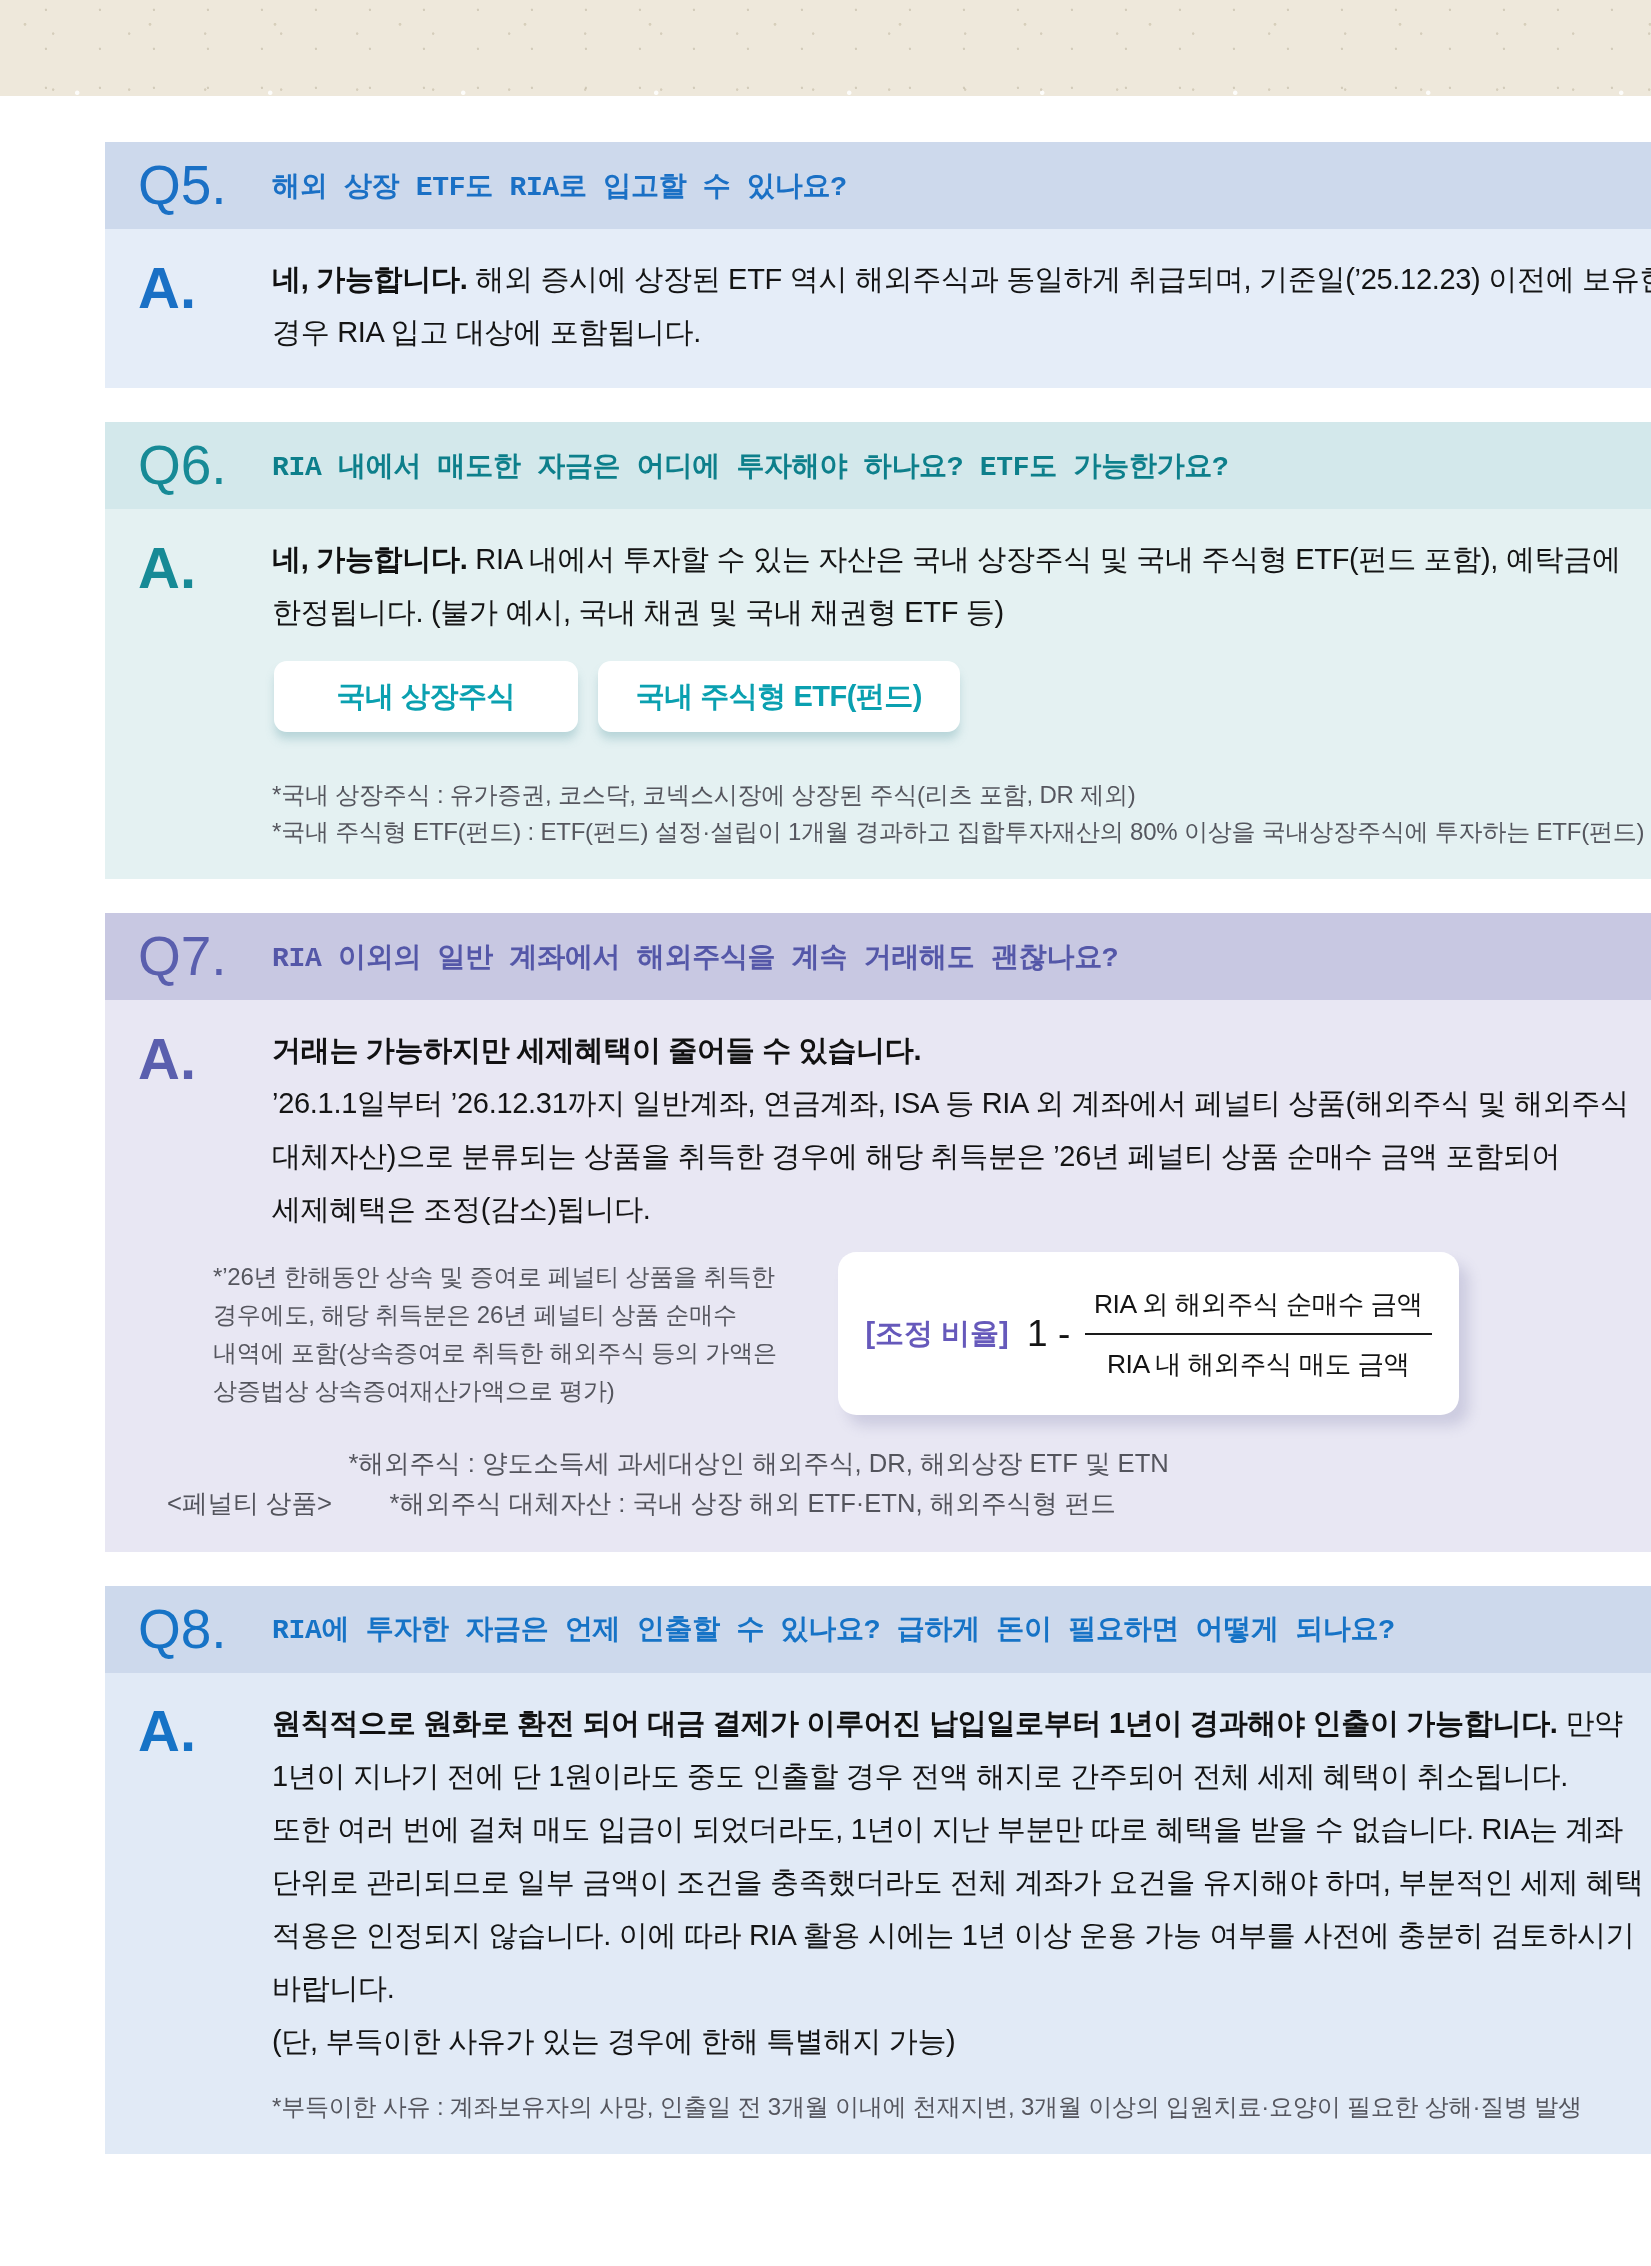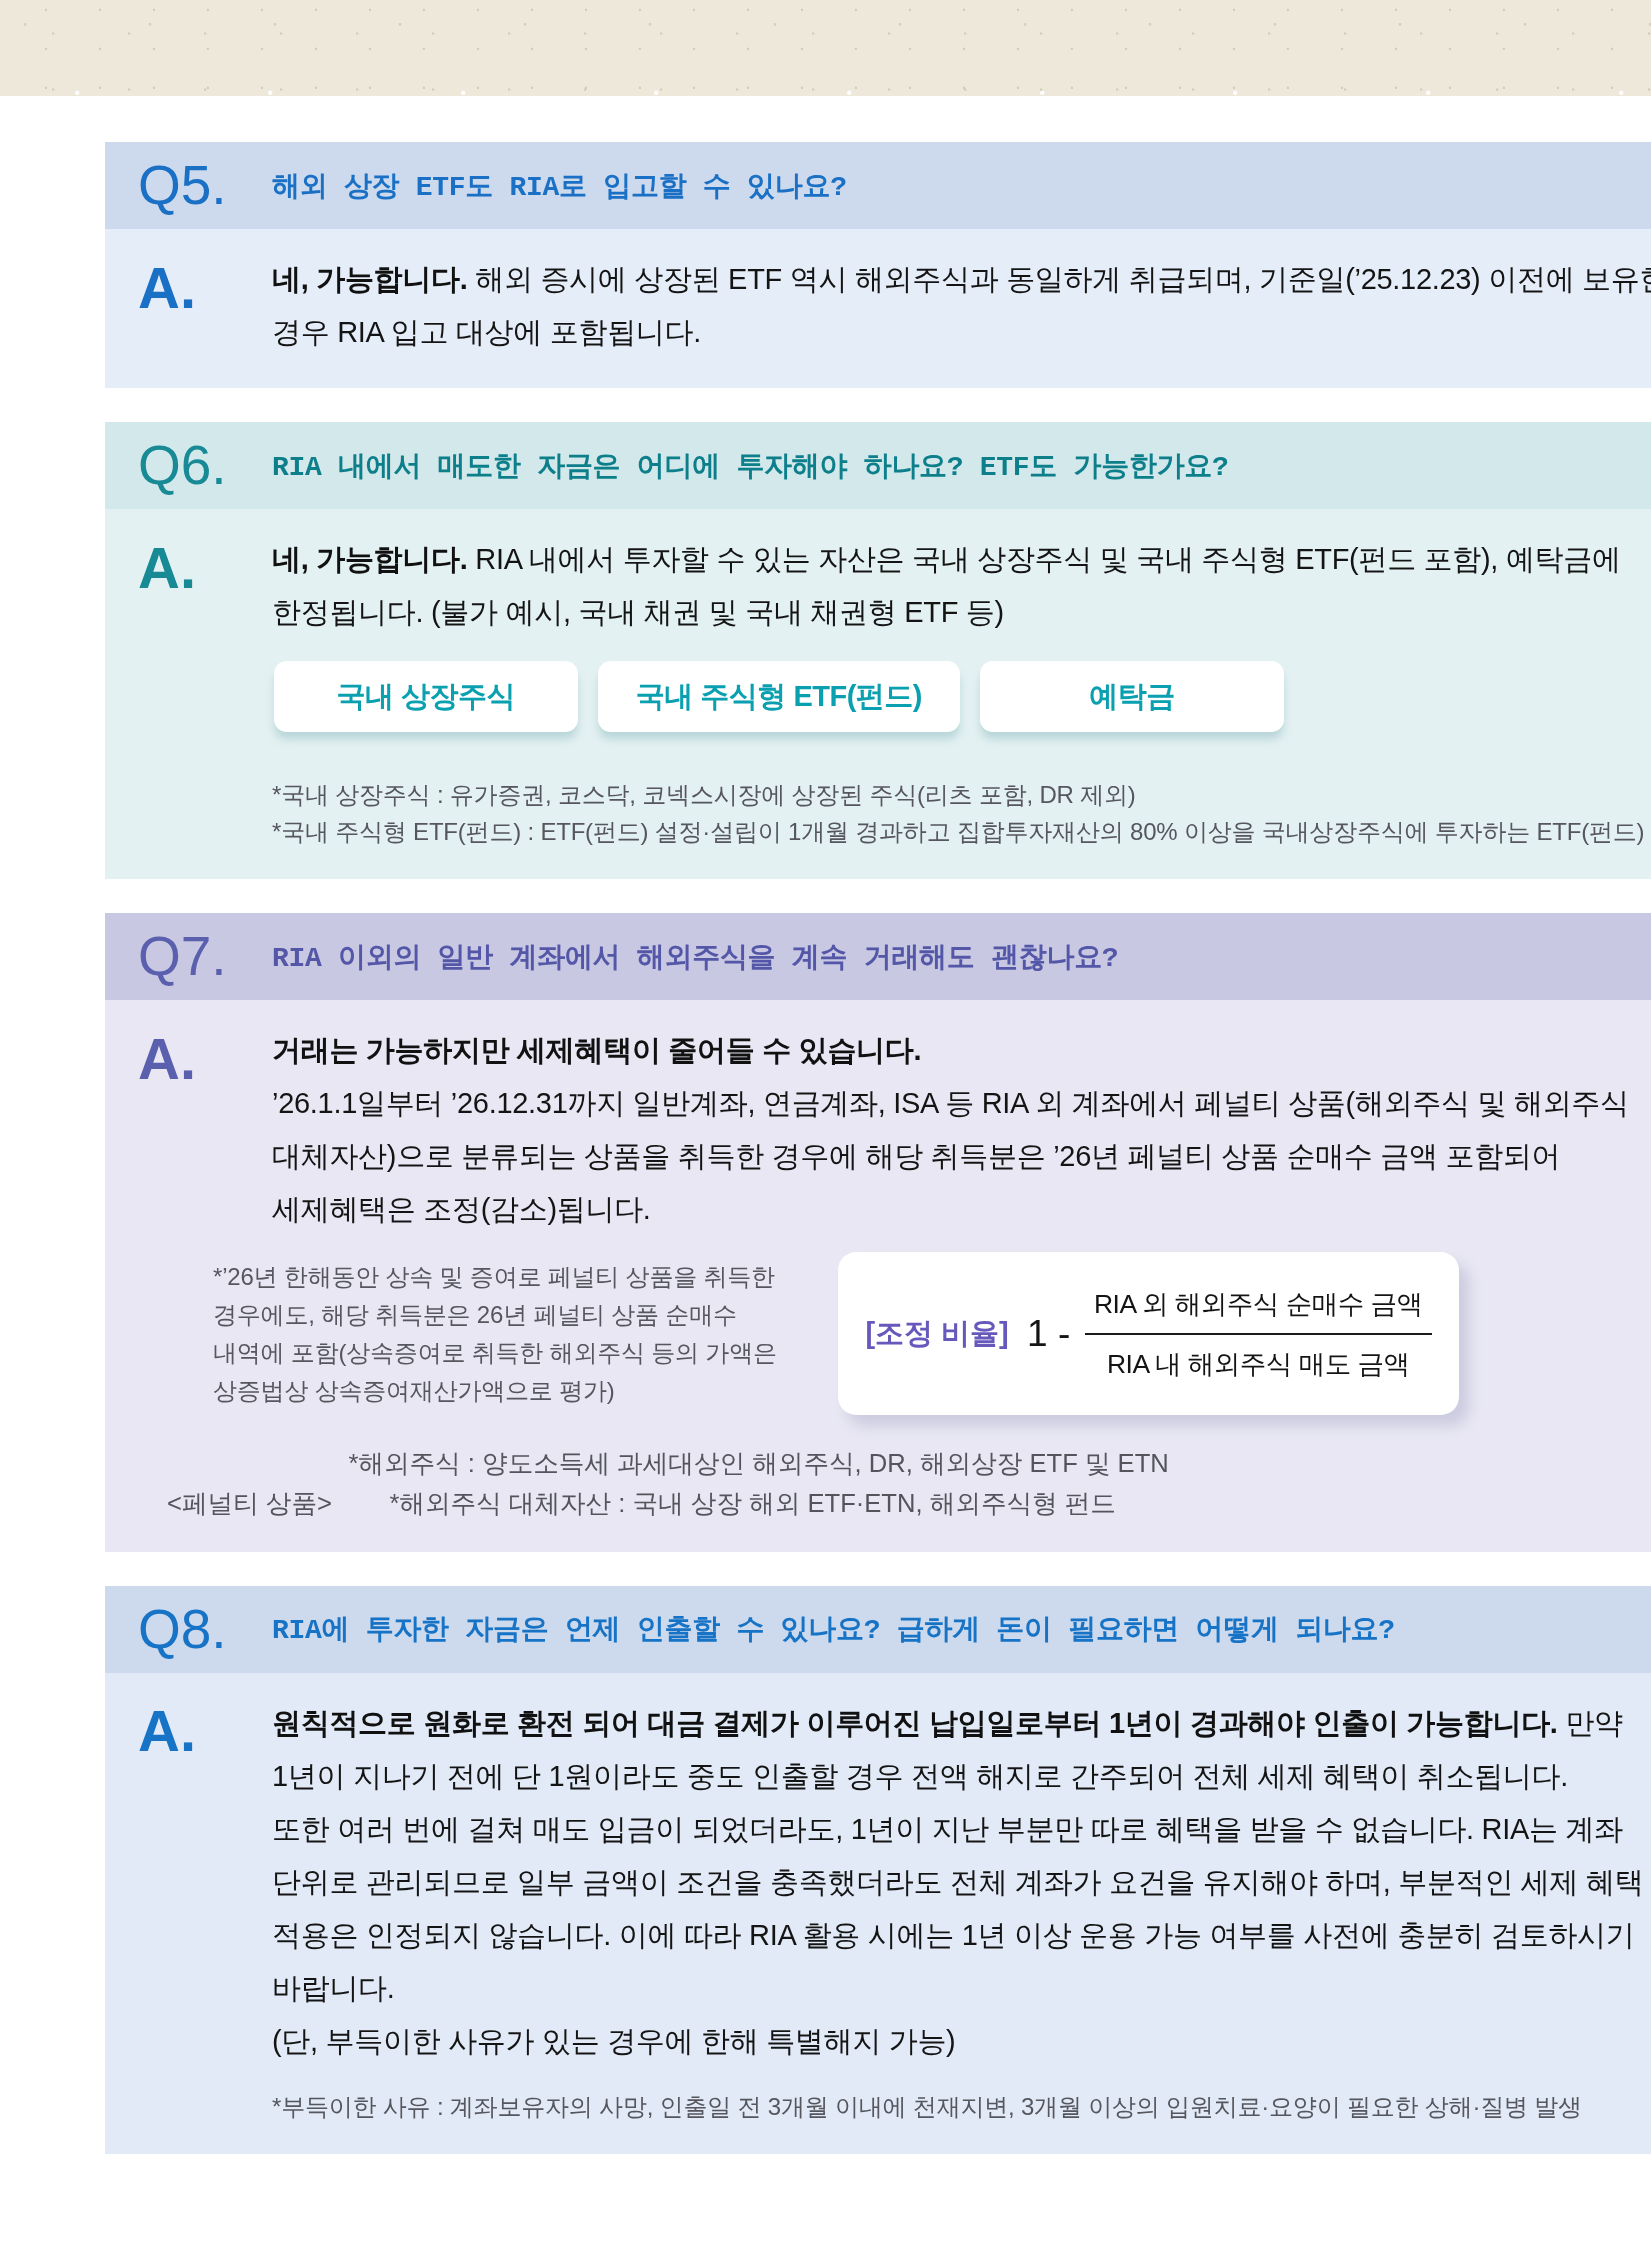--- a/index.html
+++ b/index.html
@@ -99,21 +99,20 @@
       <span class="q-label">Q6.</span>
       <h2 class="q-question">RIA 내에서 매도한 자금은 어디에 투자해야 하나요? ETF도 가능한가요?</h2>
     </header>
     <div class="qa-body">
       <span class="a-label">A.</span>
       <div class="a-content">
         <p class="a-text"><span class="lead">네, 가능합니다.</span> <span>RIA 내에서 투자할 수 있는 자산은 국내 상장주식 및 국내 주식형 ETF(펀드 포함), 예탁금에 한정됩니다. (불가 예시, 국내 채권 및 국내 채권형 ETF 등)</span></p>
         <div class="tag-row">
           <span class="tag">국내 상장주식</span>
           <span class="tag">국내 주식형 ETF(펀드)</span>
-          <span class="tag">예탁금</span>
         </div>
         <div class="footnotes">
           <div class="footnote-line">*국내 상장주식 : 유가증권, 코스닥, 코넥스시장에 상장된 주식(리츠 포함, DR 제외)</div>
           <div class="footnote-line">*국내 주식형 ETF(펀드) : ETF(펀드) 설정·설립이 1개월 경과하고 집합투자재산의 80% 이상을 국내상장주식에 투자하는 ETF(펀드)</div>
         </div>
       </div>
     </div>
   </section>
 
   <section class="qa" style="--label: #5a5fae; --question: #5457a8; --header-bg: #c8c8e2; --body-bg: #e8e7f3; --formula-label: #6659bb;">

